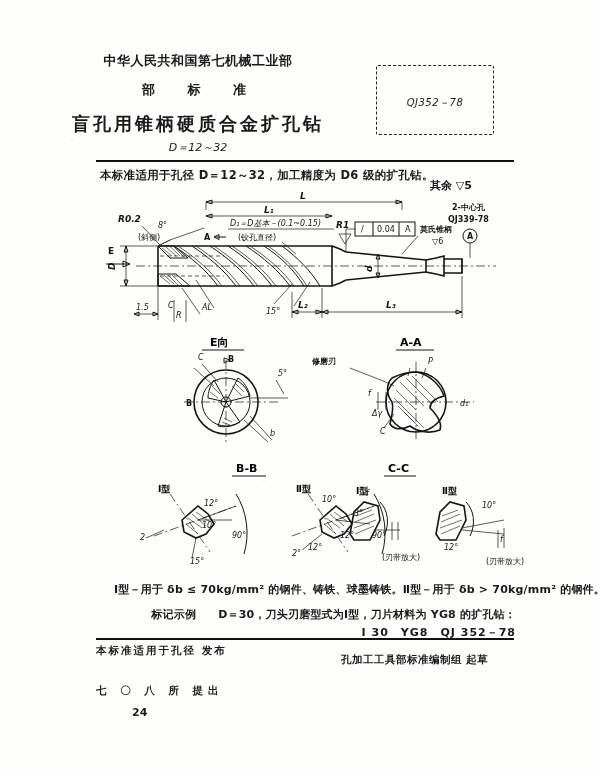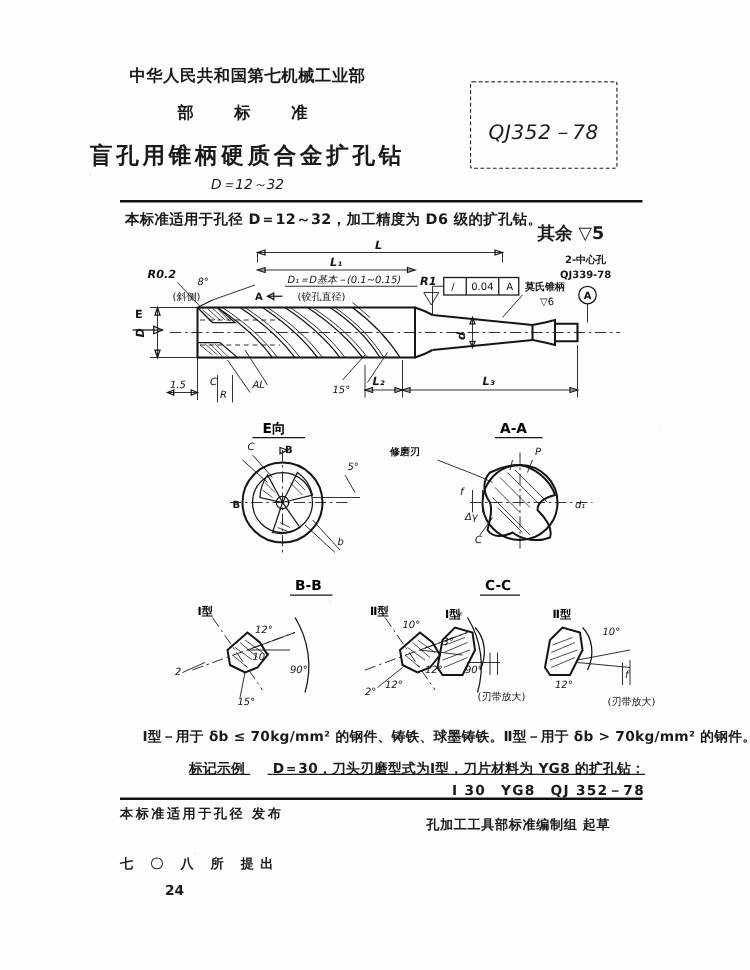--- a/index.html
+++ b/index.html
@@ -44,35 +44,35 @@
     text-align:center;font-size:11px;font-style:italic;
     margin-top:4px;margin-left:-90px;
   }
   .std-box{
     position:absolute;left:376px;top:13px;width:116px;height:68px;
     border:1.5px dashed #222;
     border-radius:2px;
   }
   .std-no{
     position:absolute;left:0;right:0;top:30px;text-align:center;
-    font-size:16px;font-style:italic;letter-spacing:.5px;
+    font-size:10px;font-style:italic;letter-spacing:.5px;
   }
 
   .rule-top{
     position:absolute;left:96px;top:160px;width:418px;height:0;
     border-top:2px solid #111;
   }
 
   
   .scope{
     position:absolute;left:100px;top:168px;font-size:11.5px;font-weight:bold;
     letter-spacing:.3px;white-space:nowrap;
   }
   .others-mark{
-    position:absolute;left:430px;top:178px;font-size:14px;font-weight:bold;
+    position:absolute;left:430px;top:178px;font-size:11px;font-weight:bold;
   }
 
   
   .draw{position:absolute;left:96px;top:196px;width:418px;height:420px;}
   svg{display:block;overflow:visible;}
   .ln{stroke:#151515;stroke-width:1;fill:none;}
   .ln-th{stroke:#151515;stroke-width:1.6;fill:none;}
   .ln-thin{stroke:#151515;stroke-width:.7;fill:none;}
   .ctr{stroke:#151515;stroke-width:.7;fill:none;stroke-dasharray:9 3 2 3;}
   .dim{stroke:#151515;stroke-width:.7;fill:none;}
@@ -80,21 +80,21 @@
   .txt{font-family:"DejaVu Sans","Liberation Sans",sans-serif;font-size:8px;fill:#151515;}
   .txt-i{font-style:italic;}
   .txt-b{font-weight:bold;}
   .lbl{font-size:9px;font-weight:bold;}
   .sec-title{font-size:11px;font-weight:bold;}
 
   
   .notes{position:absolute;left:96px;top:582px;width:420px;}
   .note-line{font-size:11px;font-weight:bold;letter-spacing:.2px;white-space:nowrap;text-align:right;}
   .note-1{margin-left:18px;}
-  .note-2{margin-top:10px;text-decoration:underline;}
+  .note-2{margin-top:10px;}
   .note-3{margin-left:96px;margin-top:3px;letter-spacing:1px;}
 
   .rule-bottom{
     position:absolute;left:96px;top:638px;width:418px;height:0;
     border-top:2px solid #111;
   }
 
   
   .footer{position:absolute;left:96px;top:644px;width:420px;}
   .f-left{position:absolute;left:0;top:0;}

